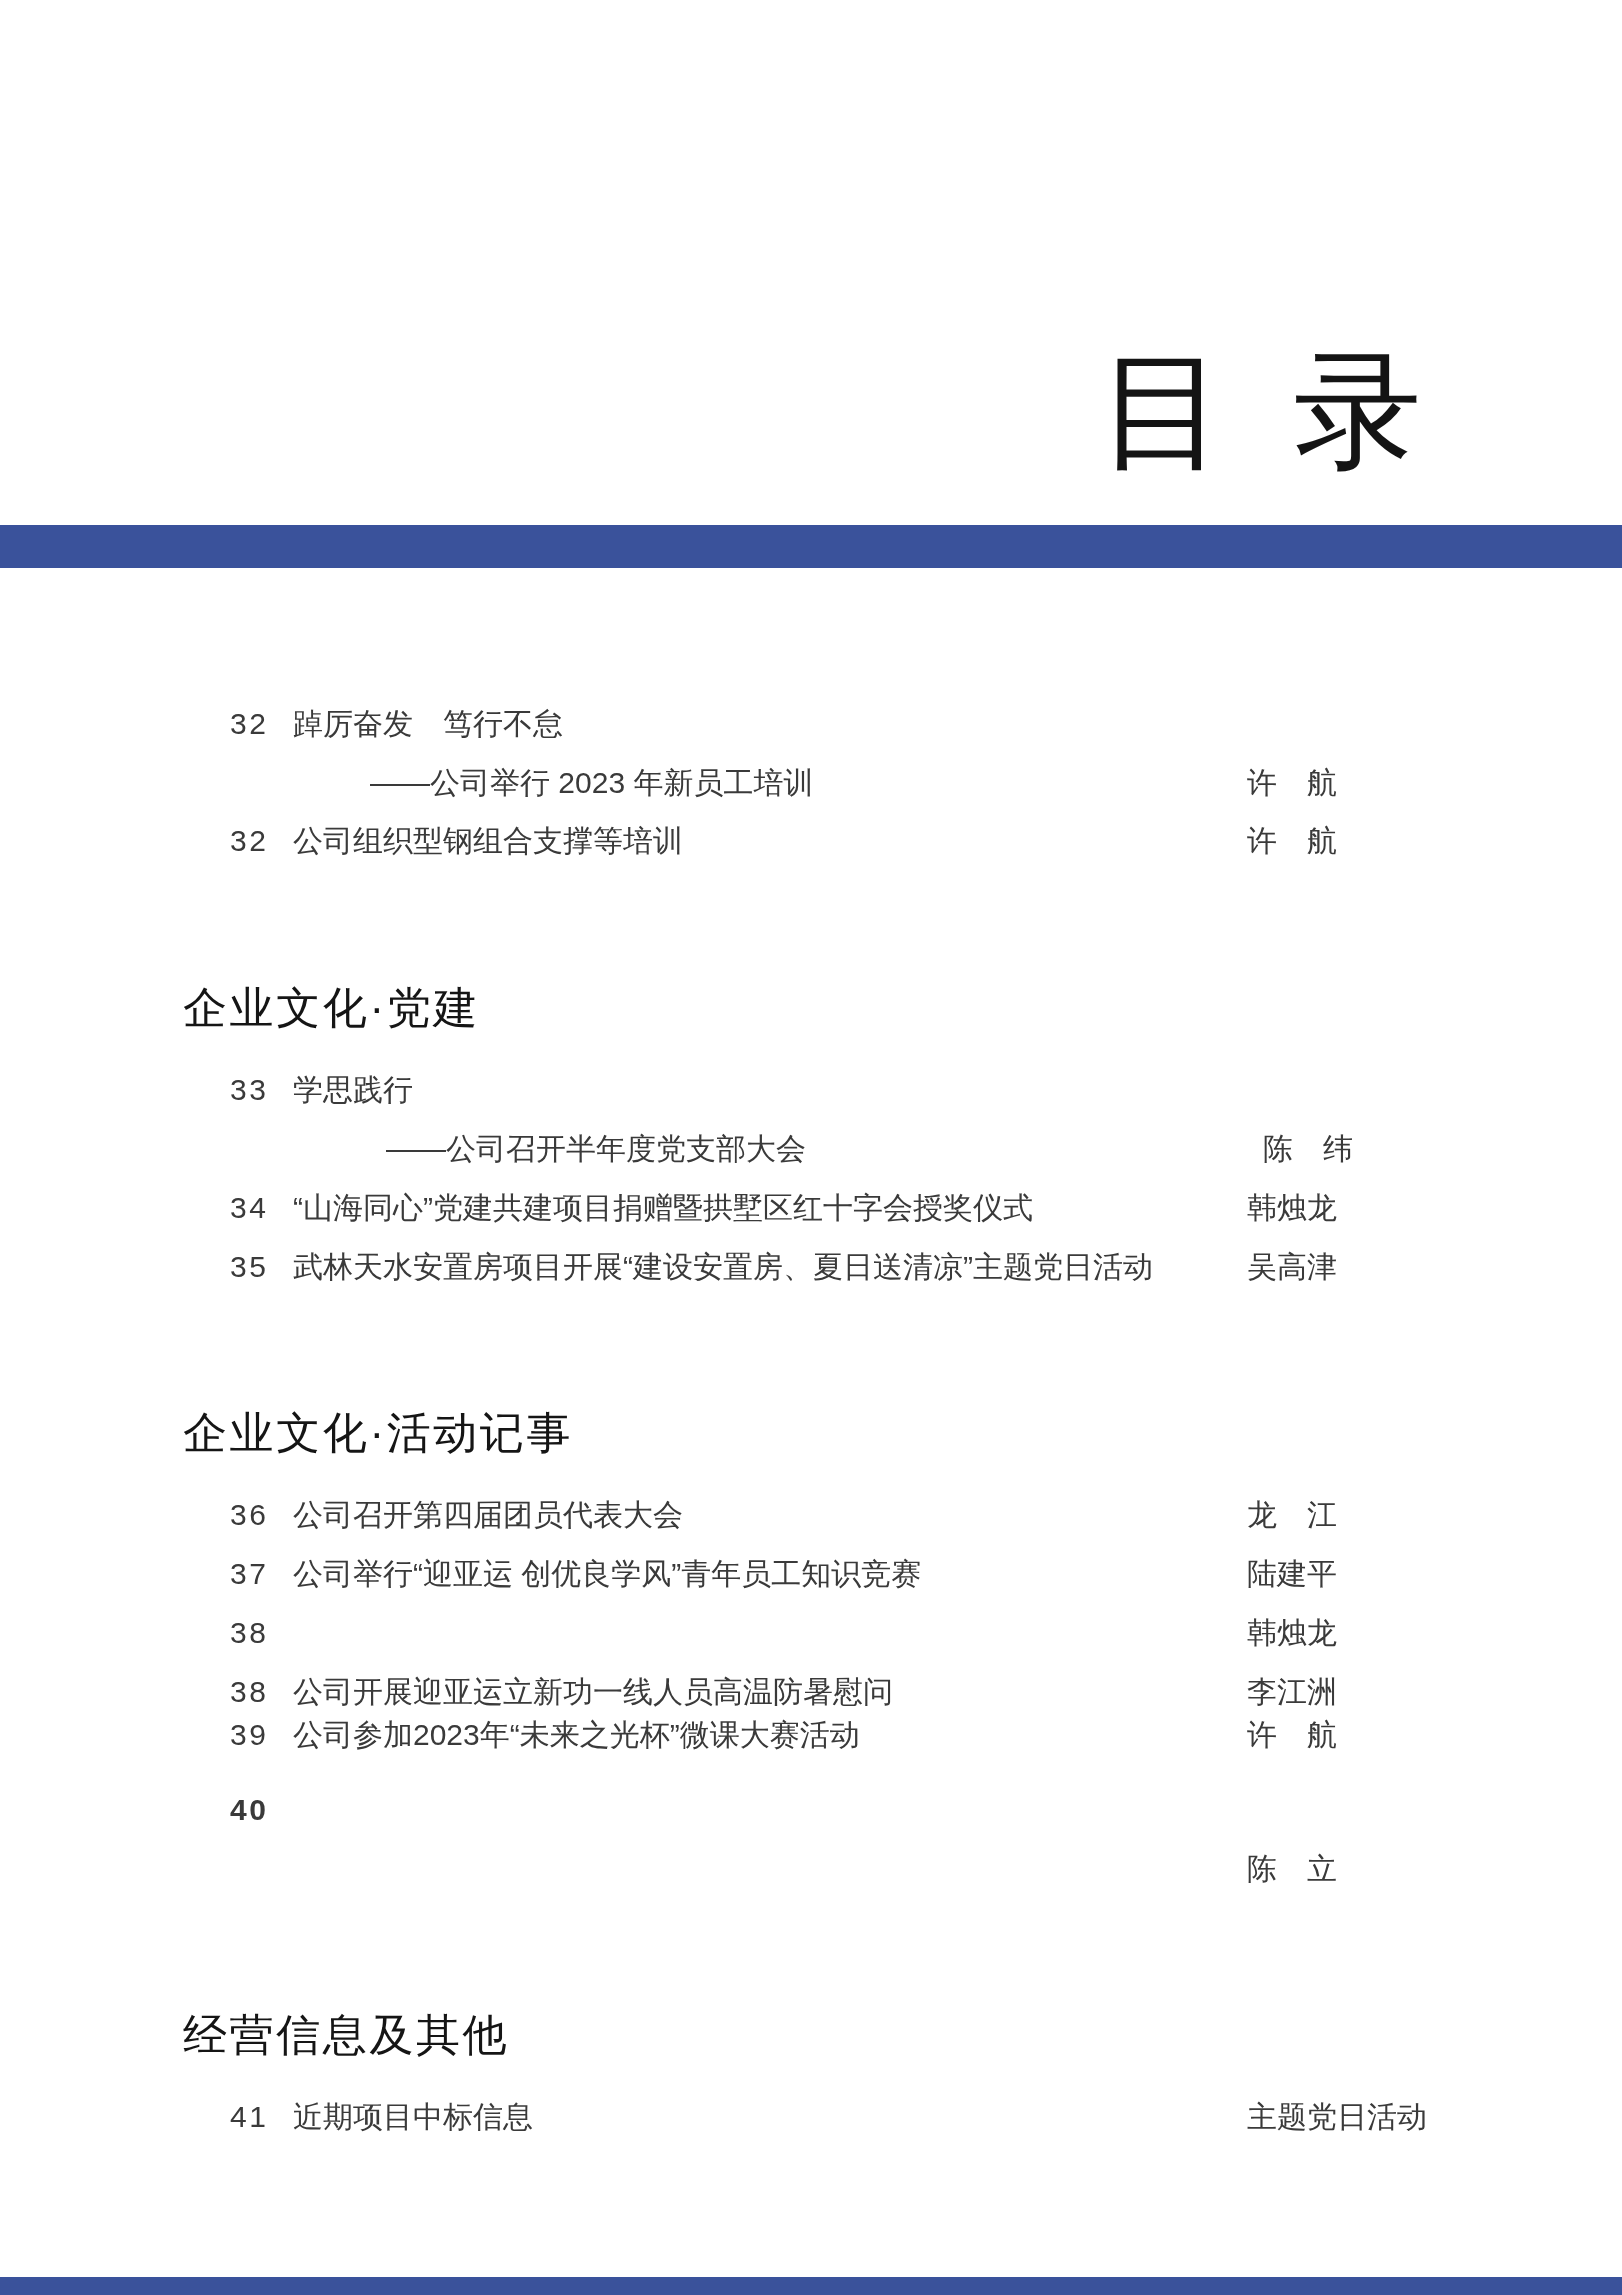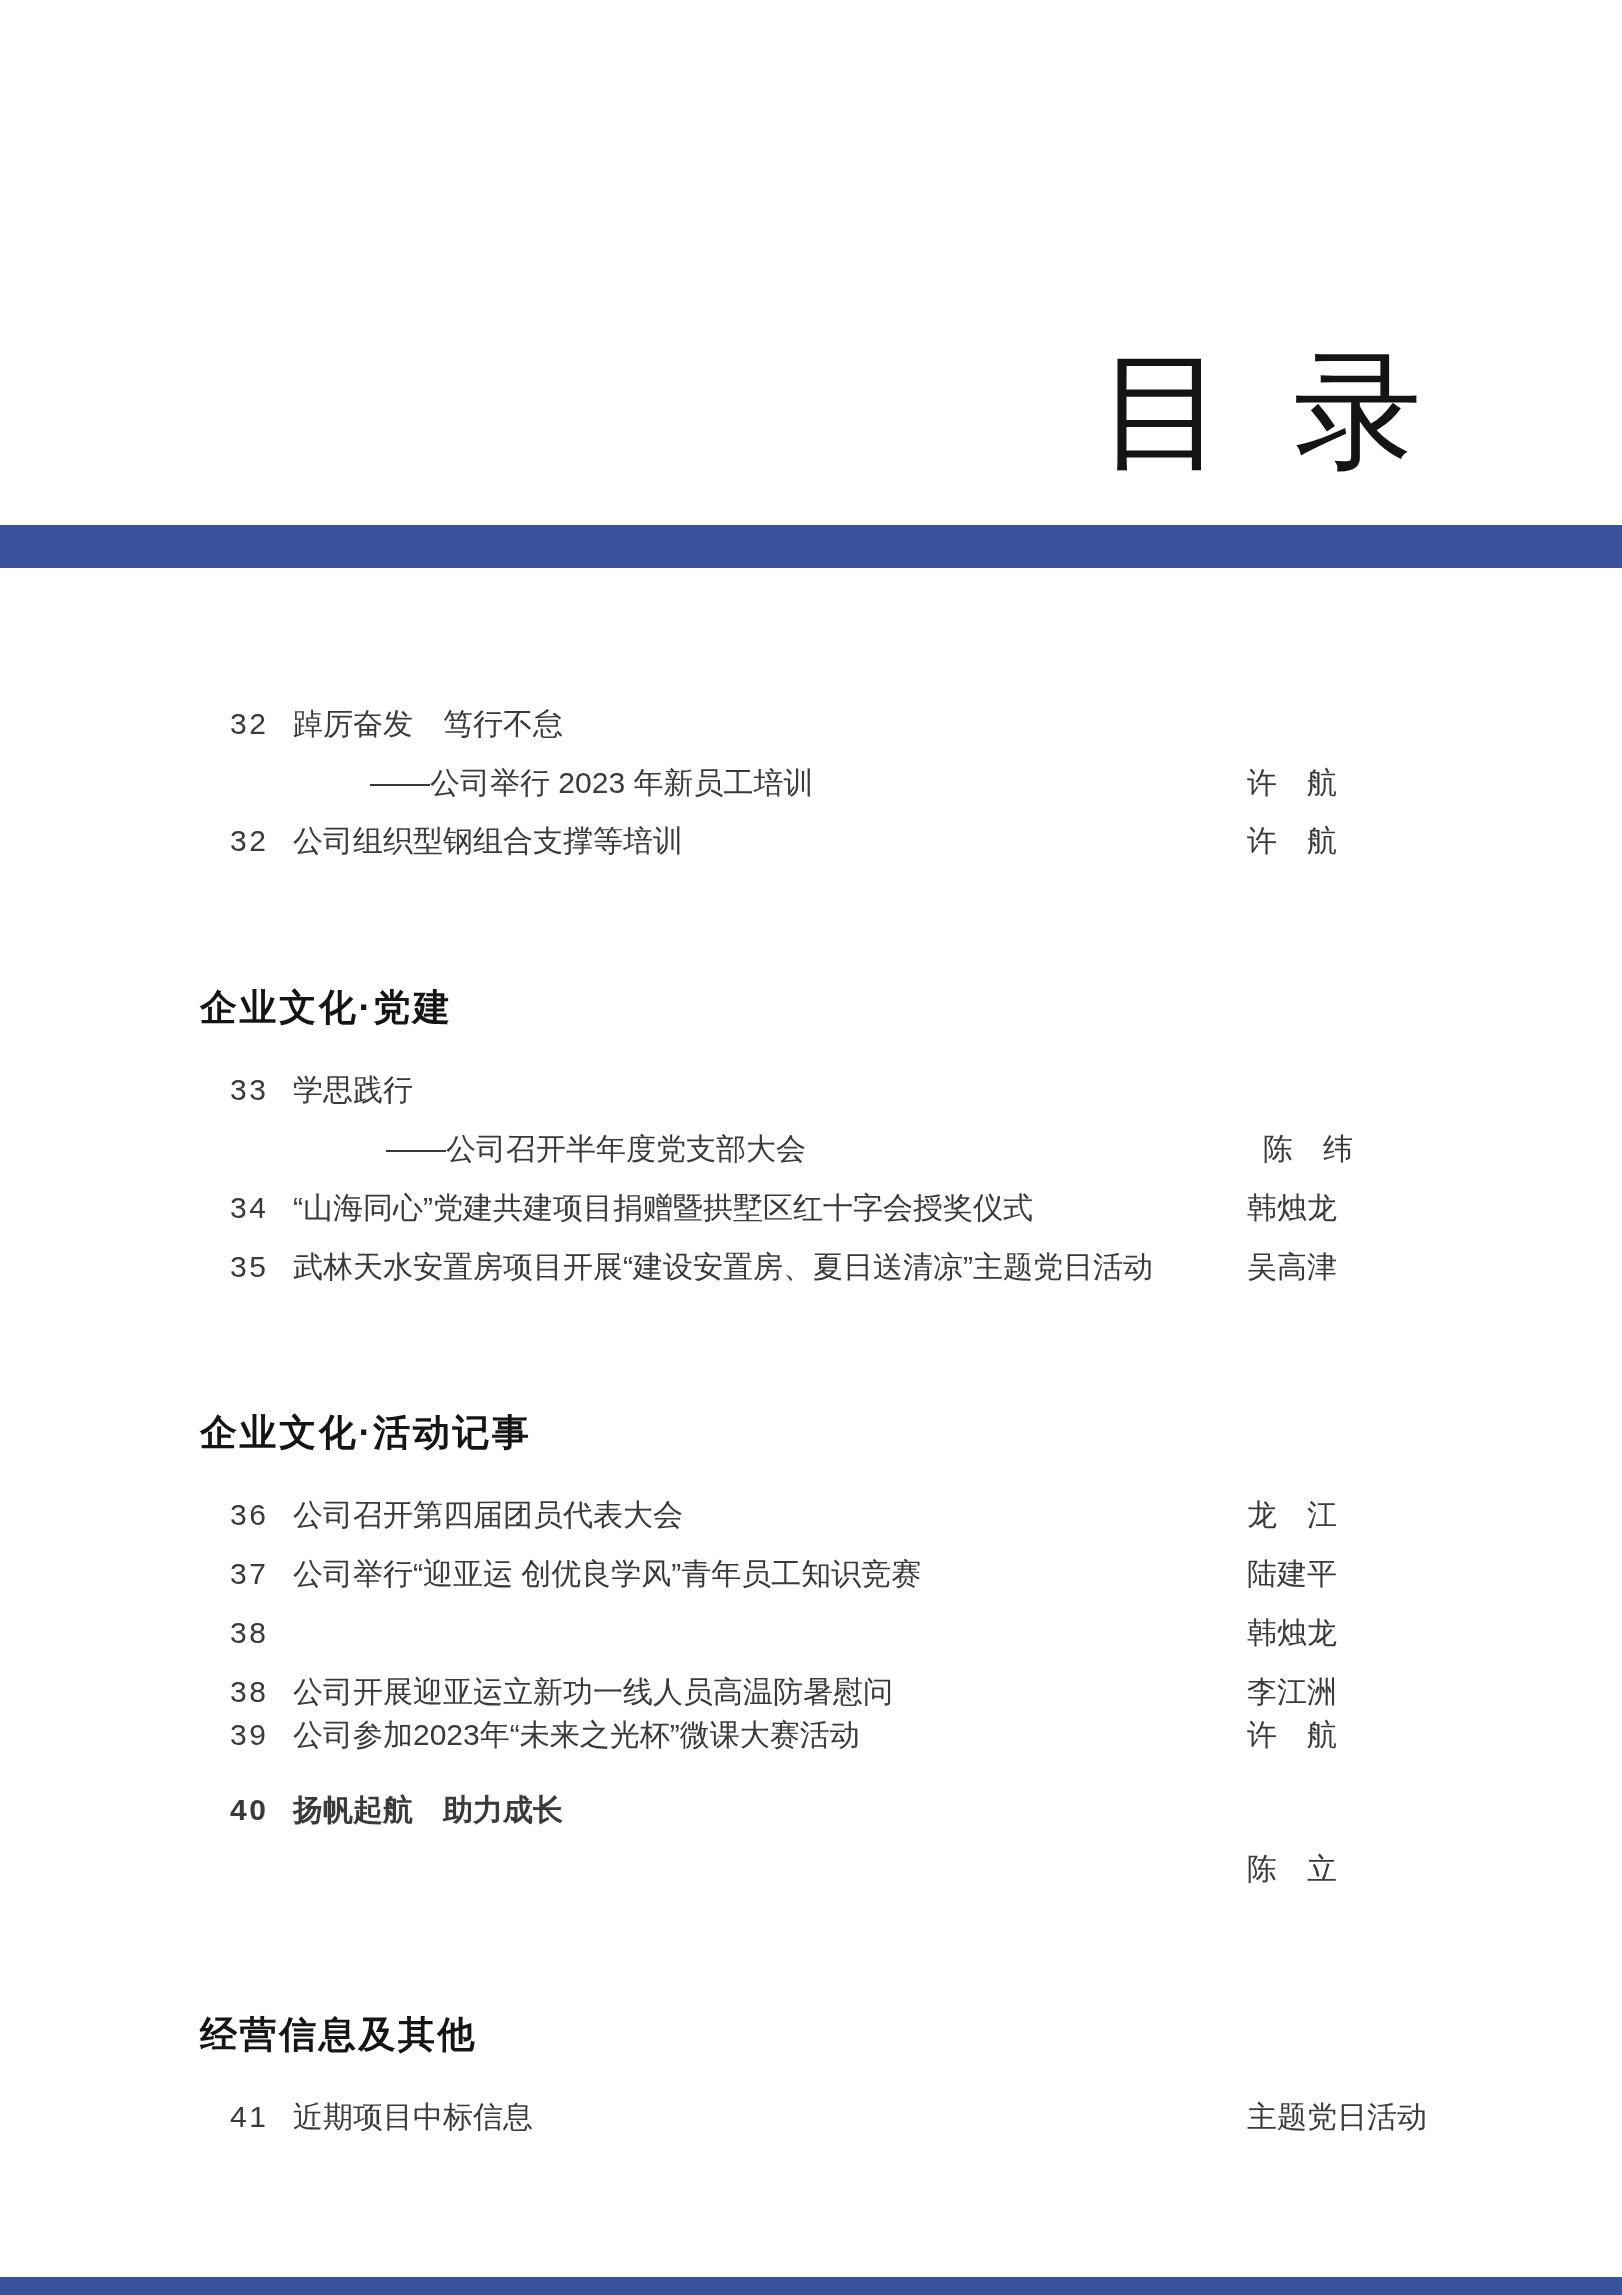--- a/index.html
+++ b/index.html
@@ -22,22 +22,22 @@
   .row{position:absolute;left:0;width:1623px;height:59px;}
   .row span{
     position:absolute;top:0;height:59px;line-height:59px;
     font-size:30px;color:#3a3a3a;white-space:pre;
   }
   .row .num{left:230px;letter-spacing:2.6px;}
   .row .ttl{left:293px;}
   .row .sub{left:370px;}
   .row .auth{left:1247px;}
   .heading{
-    position:absolute;left:200px;width:1243px;height:60px;
-    font-size:37px;line-height:60px;font-weight:700;color:#151515;
+    position:absolute;left:183px;width:1243px;height:60px;
+    font-size:44px;line-height:60px;font-weight:400;color:#151515;
     letter-spacing:2.6px;white-space:pre;
   }
 </style>
 </head>
 <body>
 
 <div class="page">
   <div class="doc-title">目 录</div>
   <div class="topbar" style="background: rgb(58, 82, 155);"></div>
   <div id="toc-body">
@@ -93,21 +93,20 @@
         <span class="ttl">公司开展迎亚运立新功一线人员高温防暑慰问</span>
         <span class="auth">李江洲</span>
       </div>
       <div class="row" style="top: 1705px; padding-left: 47px;">
         <span class="num">39</span>
         <span class="ttl">公司参加2023年“未来之光杯”微课大赛活动</span>
         <span class="auth">许　航</span>
       </div>
       <div class="row" style="top: 1780px; font-weight: bold;">
         <span class="num">40</span>
-        <span class="ttl">扬帆起航　助力成长</span>
       </div>
       <div class="row" style="top: 1839px;">
         <span class="auth">陈　立</span>
       </div>
       <div class="heading" style="top: 2005px;">经营信息及其他</div>
       <div class="row" style="top: 2087px;">
         <span class="num">41</span>
         <span class="ttl">近期项目中标信息</span>
         <span class="auth">主题党日活动</span>
       </div>

